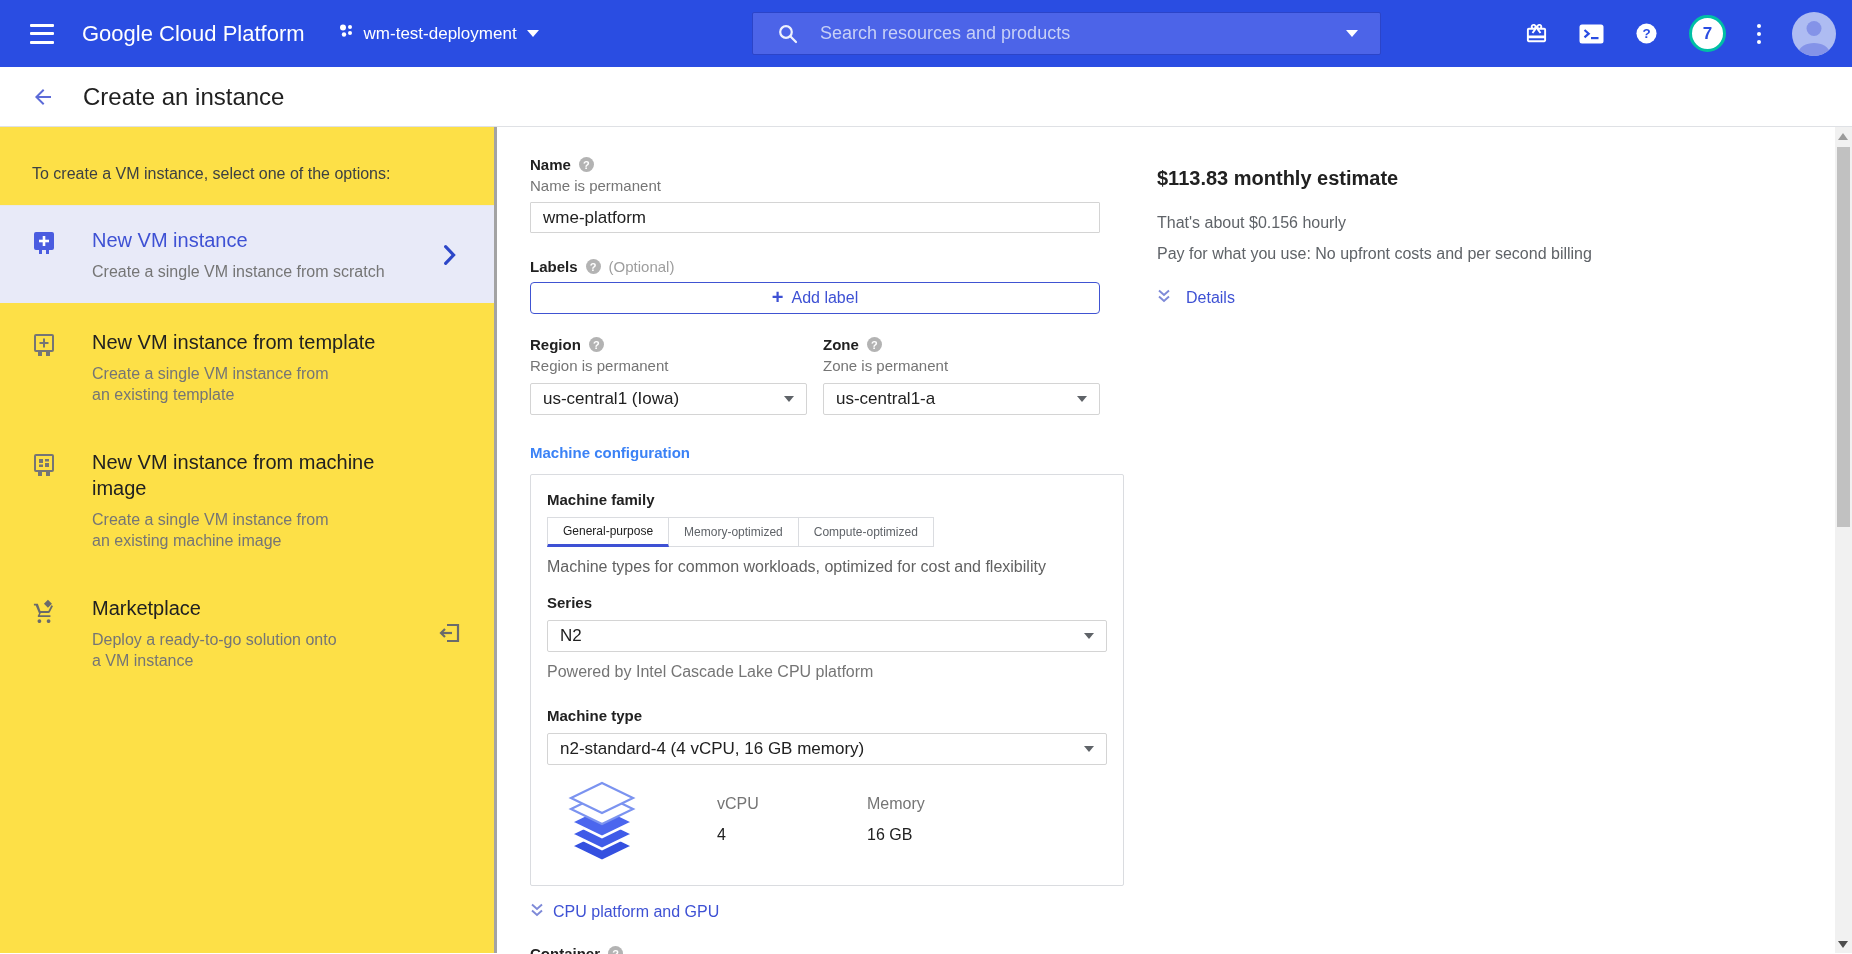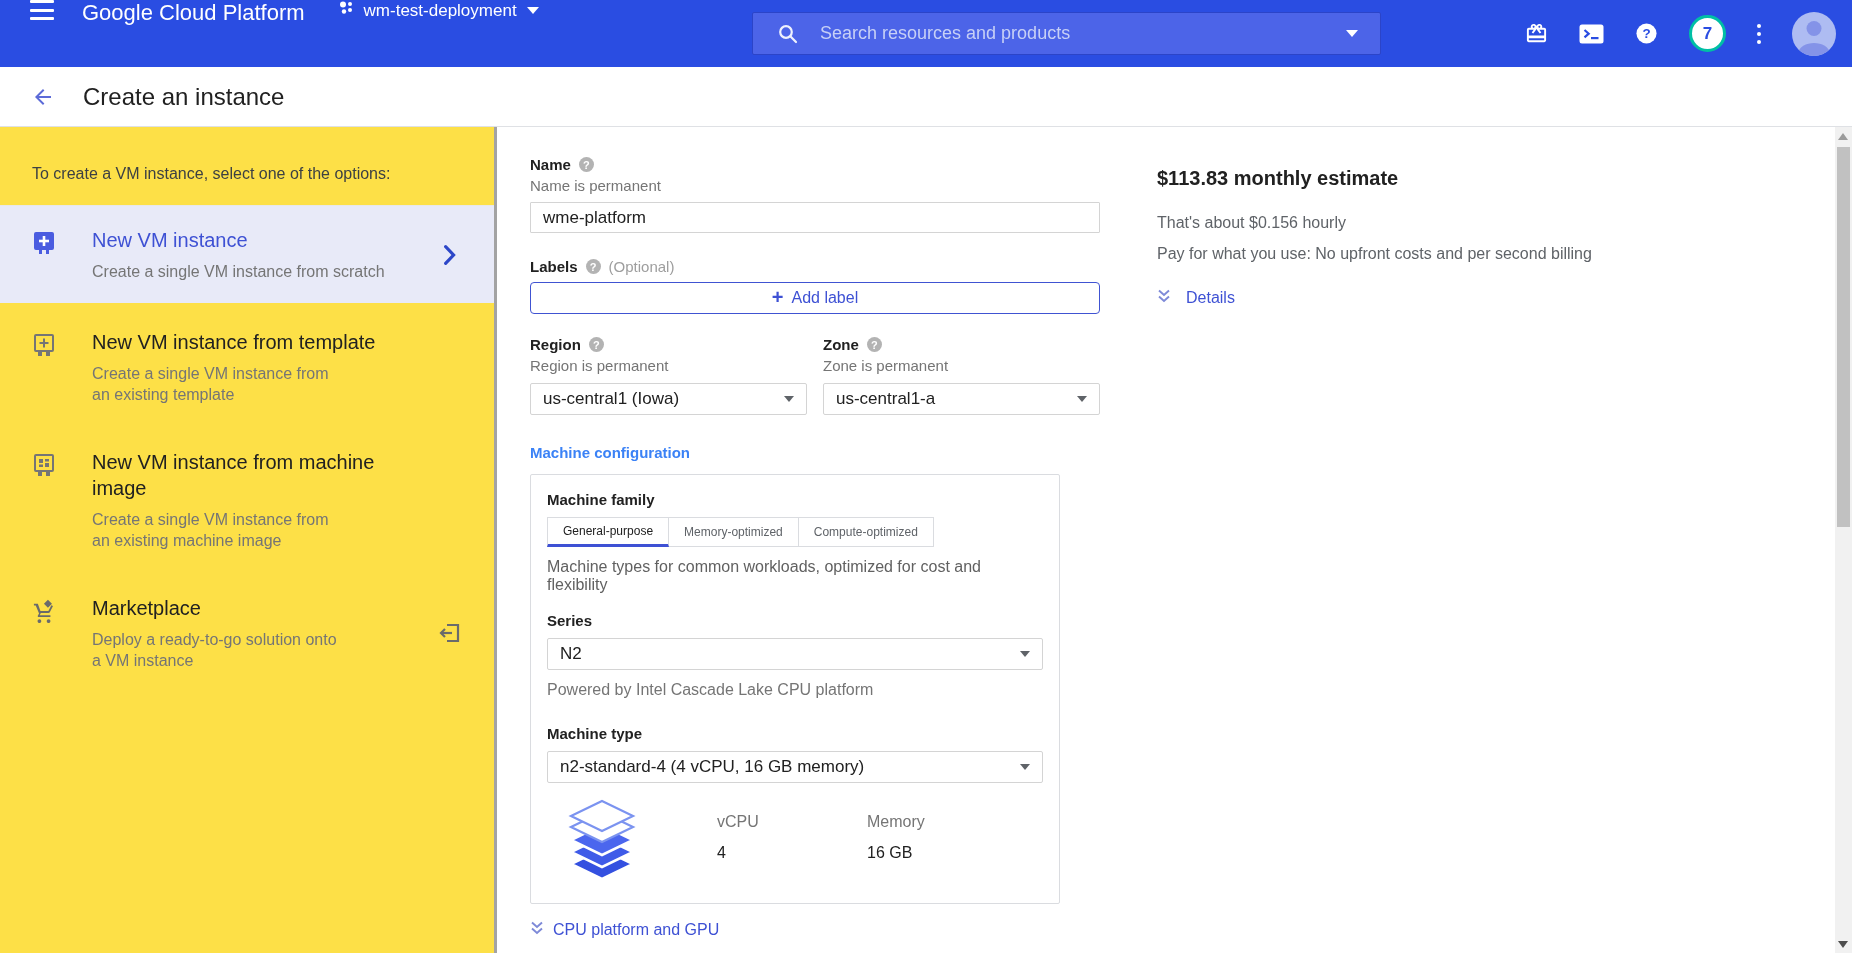--- a/index.html
+++ b/index.html
@@ -2,21 +2,21 @@
 <html><head>
 <meta charset="utf-8">
 <style>
   * { box-sizing: border-box; }
   html,body { margin:0; padding:0; }
   body {
     width:1852px; height:954px; overflow:hidden; background:#fff;
     font-family:"Liberation Sans","DejaVu Sans",sans-serif; color:#212121;
   }
   
-  .topbar { position:relative; height:67px; background:#2a4de2; display:flex; align-items:flex-start; }
+  .topbar { position:relative; height:67px; background:#2a4de2; display:flex; align-items:center; }
   .hamburger { margin-left:30px; width:24px; height:20px; display:flex; flex-direction:column; justify-content:space-between; cursor:pointer; }
   .hamburger span { display:block; height:3px; background:#fff; border-radius:1px; }
   .brand { margin-left:28px; font-size:22px; color:#fff; white-space:nowrap; }
   .project { margin-left:33px; display:flex; align-items:center; gap:10px; color:#fff; font-size:17px; cursor:pointer; }
   .caret-down { width:0; height:0; border-left:6px solid transparent; border-right:6px solid transparent; border-top:7px solid #fff; }
   .searchbox { position:absolute; left:752px; top:12px; width:629px; height:43px; background:#4c64e8; border:1px solid #2b44c8; border-radius:2px; display:flex; align-items:center; }
   .searchbox input { flex:1; margin-left:20px; background:transparent; border:none; outline:none; font-size:18px; color:#fff; font-family:inherit; }
   .searchbox input::placeholder { color:#c7d0f6; }
   .search-glyph { margin-left:24px; flex:0 0 auto; display:flex; }
   .search-caret { margin-right:22px; }
@@ -56,21 +56,21 @@
   .hint { margin-top:4px; font-size:15px; color:#757575; }
   .text-input { margin-top:8px; width:570px; height:31px; border:1px solid #d4d4d4; border-radius:1px; padding:0 12px; font-size:17px; color:#212121; font-family:inherit; outline:none; }
   .labels-section { margin-top:25px; }
   .add-label-btn { margin-top:7px; width:570px; height:32px; background:#fff; border:1px solid #4053d2; border-radius:4px; display:flex; align-items:center; justify-content:center; gap:8px; color:#3e51d4; font-size:16px; cursor:pointer; }
   .add-label-btn .plus { font-size:20px; font-weight:bold; margin-top:-2px; }
   .twocol { display:flex; gap:16px; margin-top:22px; }
   .col277 { width:277px; }
   .select { margin-top:9px; height:32px; border:1px solid #d4d4d4; border-radius:2px; background:#fff; display:flex; align-items:center; justify-content:space-between; padding:0 12px; font-size:17px; color:#212121; cursor:pointer; }
   .sel-caret { width:0; height:0; border-left:5px solid transparent; border-right:5px solid transparent; border-top:6px solid #5f6368; }
   .section-title { margin-top:29px; font-size:15px; font-weight:bold; color:#3b82f6; }
-  .card { margin-top:13px; width:530px; border:1px solid #dadce0; border-radius:2px; padding:16px 16px 16px; }
+  .card { margin-top:13px; width:594px; border:1px solid #dadce0; border-radius:2px; padding:16px 16px 16px; }
   .tabs { margin-top:9px; display:flex; }
   .tab { height:30px; padding:0 15px; display:flex; align-items:center; font-size:12px; color:#5f6368; background:#fff; border:1px solid #dadce0; border-left:none; cursor:pointer; }
   .tab:first-child { border-left:1px solid #dadce0; }
   .tab.active { color:#212121; border-bottom:3px solid #3e51d4; }
   .tab-desc { margin-top:11px; font-size:16px; color:#616161; }
   .inner-label { margin-top:18px; font-size:15px; font-weight:bold; color:#212121; }
   .inner-label.mt26 { margin-top:26px; }
   .full { width:100%;gap:24px; }
   .powered { margin-top:11px; font-size:16px; color:#757575; }
   .spec { display:flex; margin-top:16px; }

